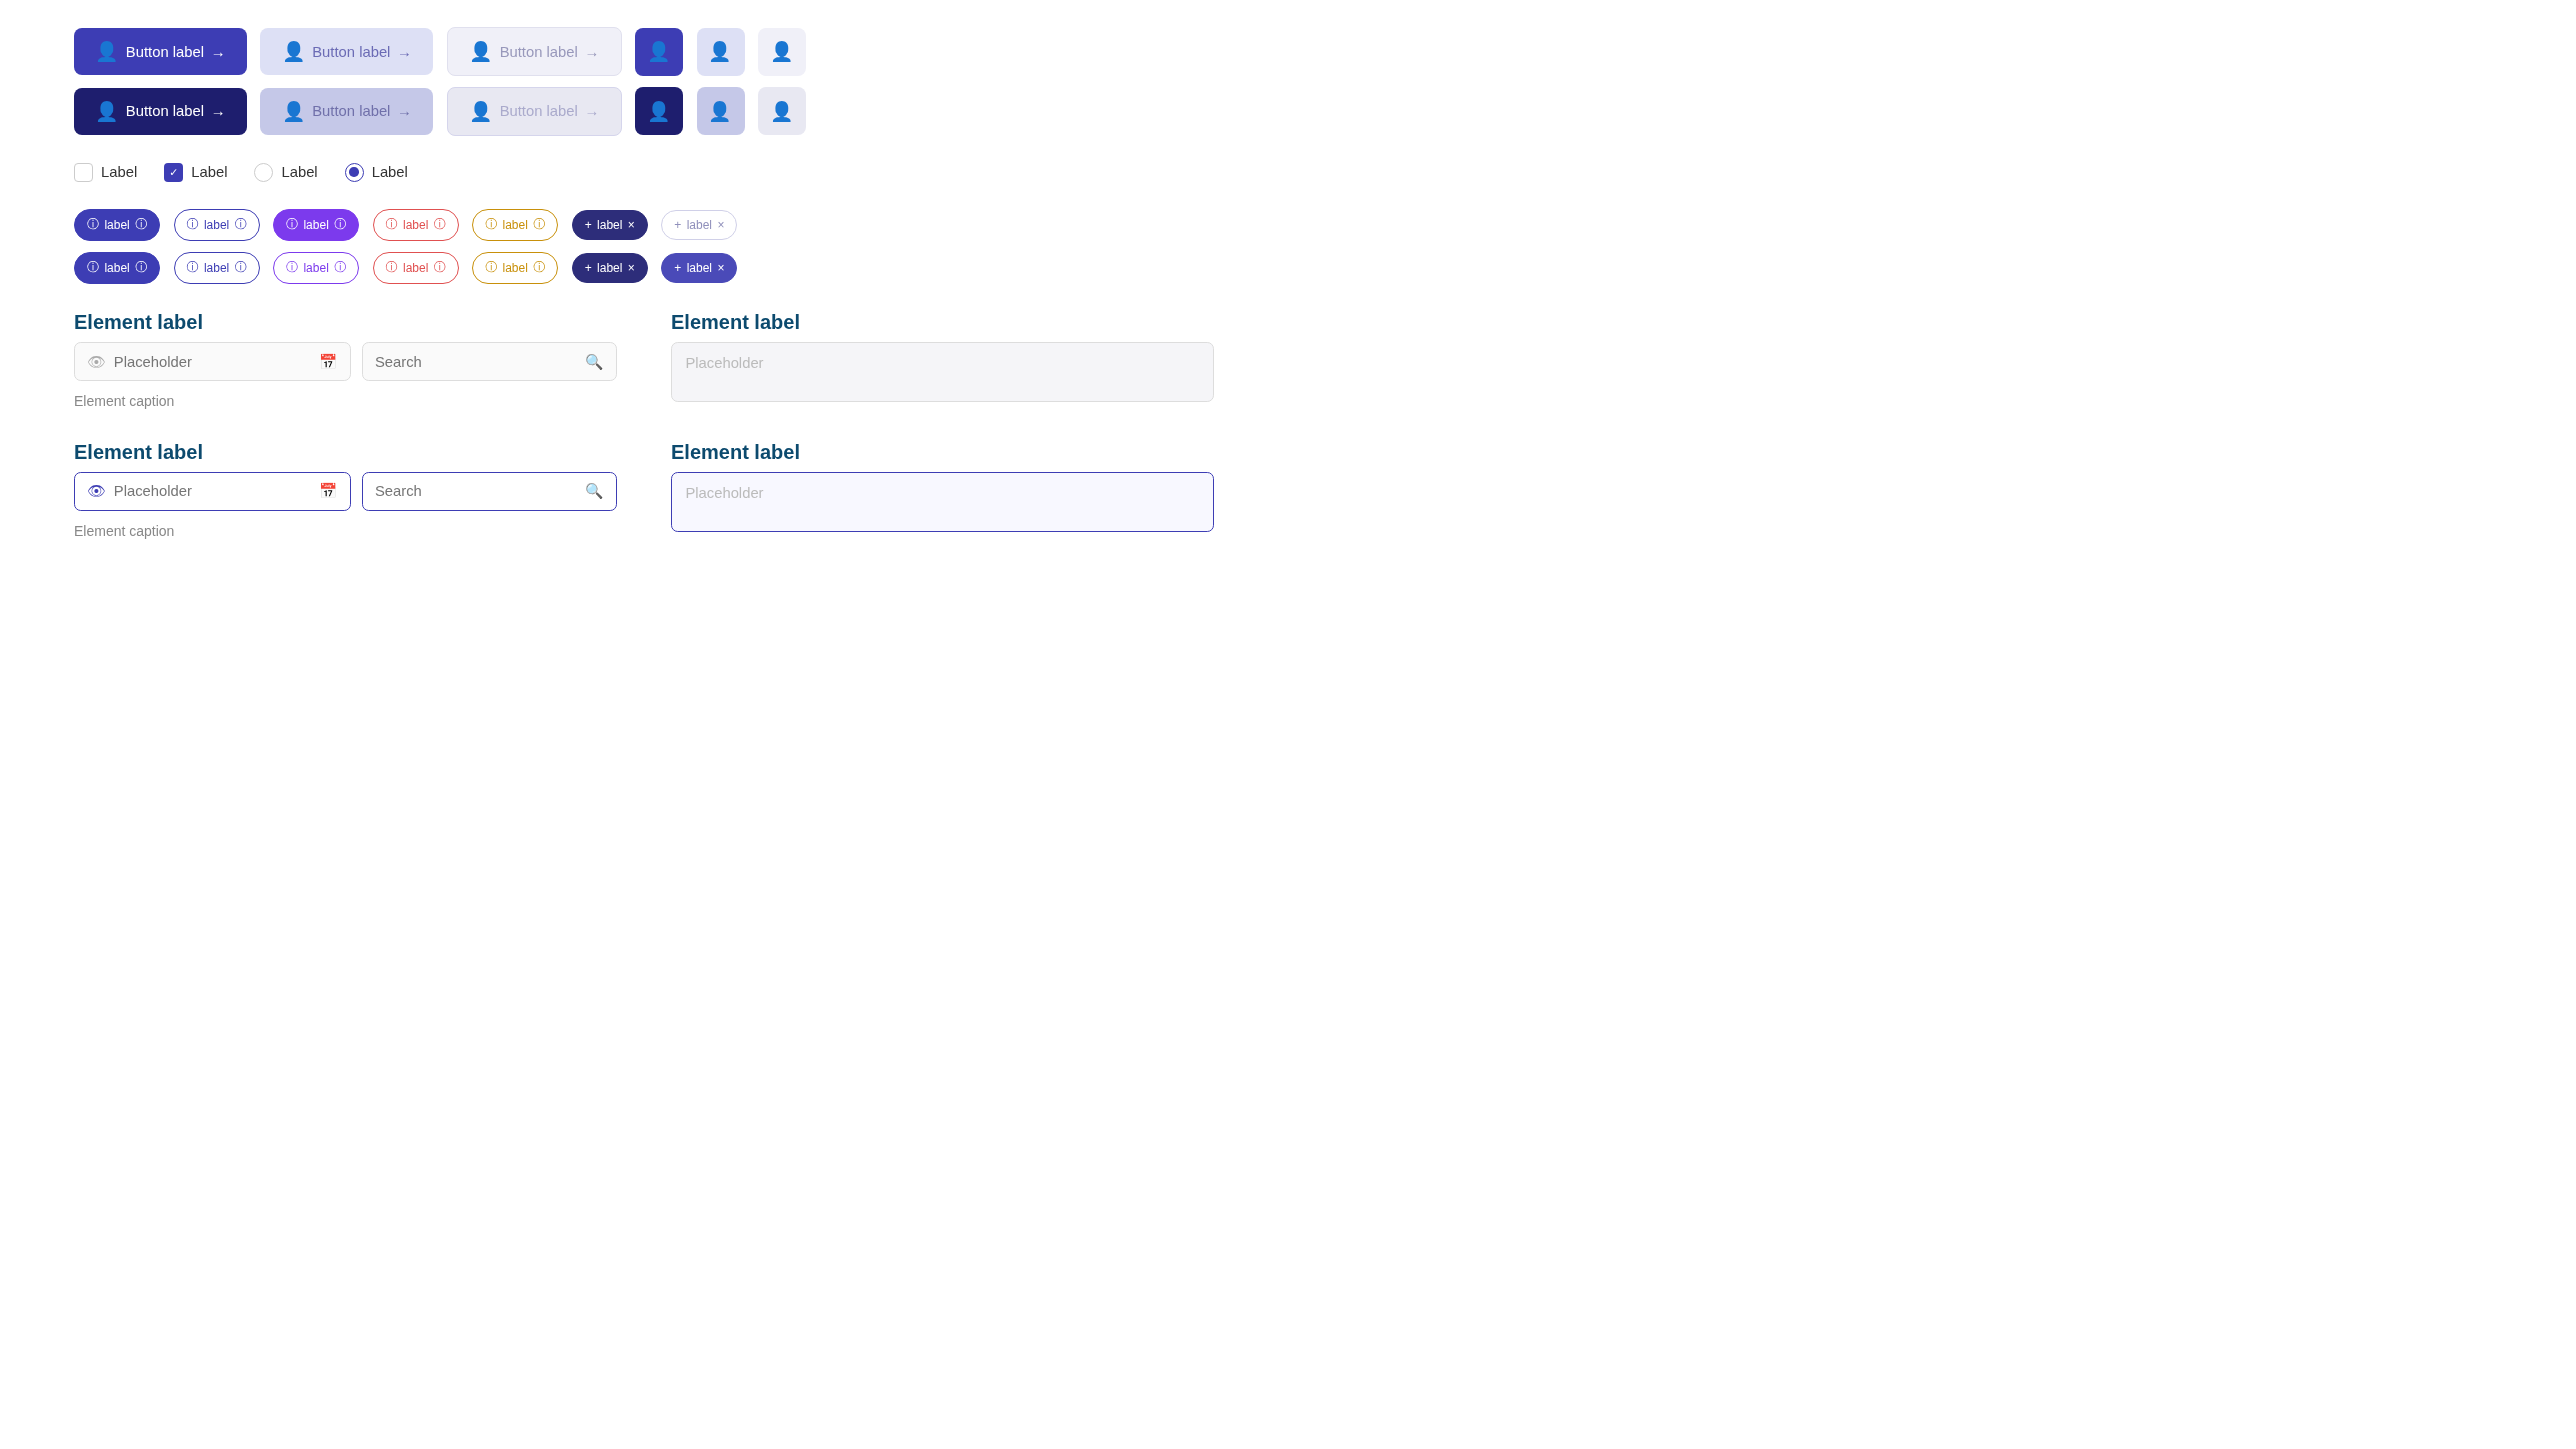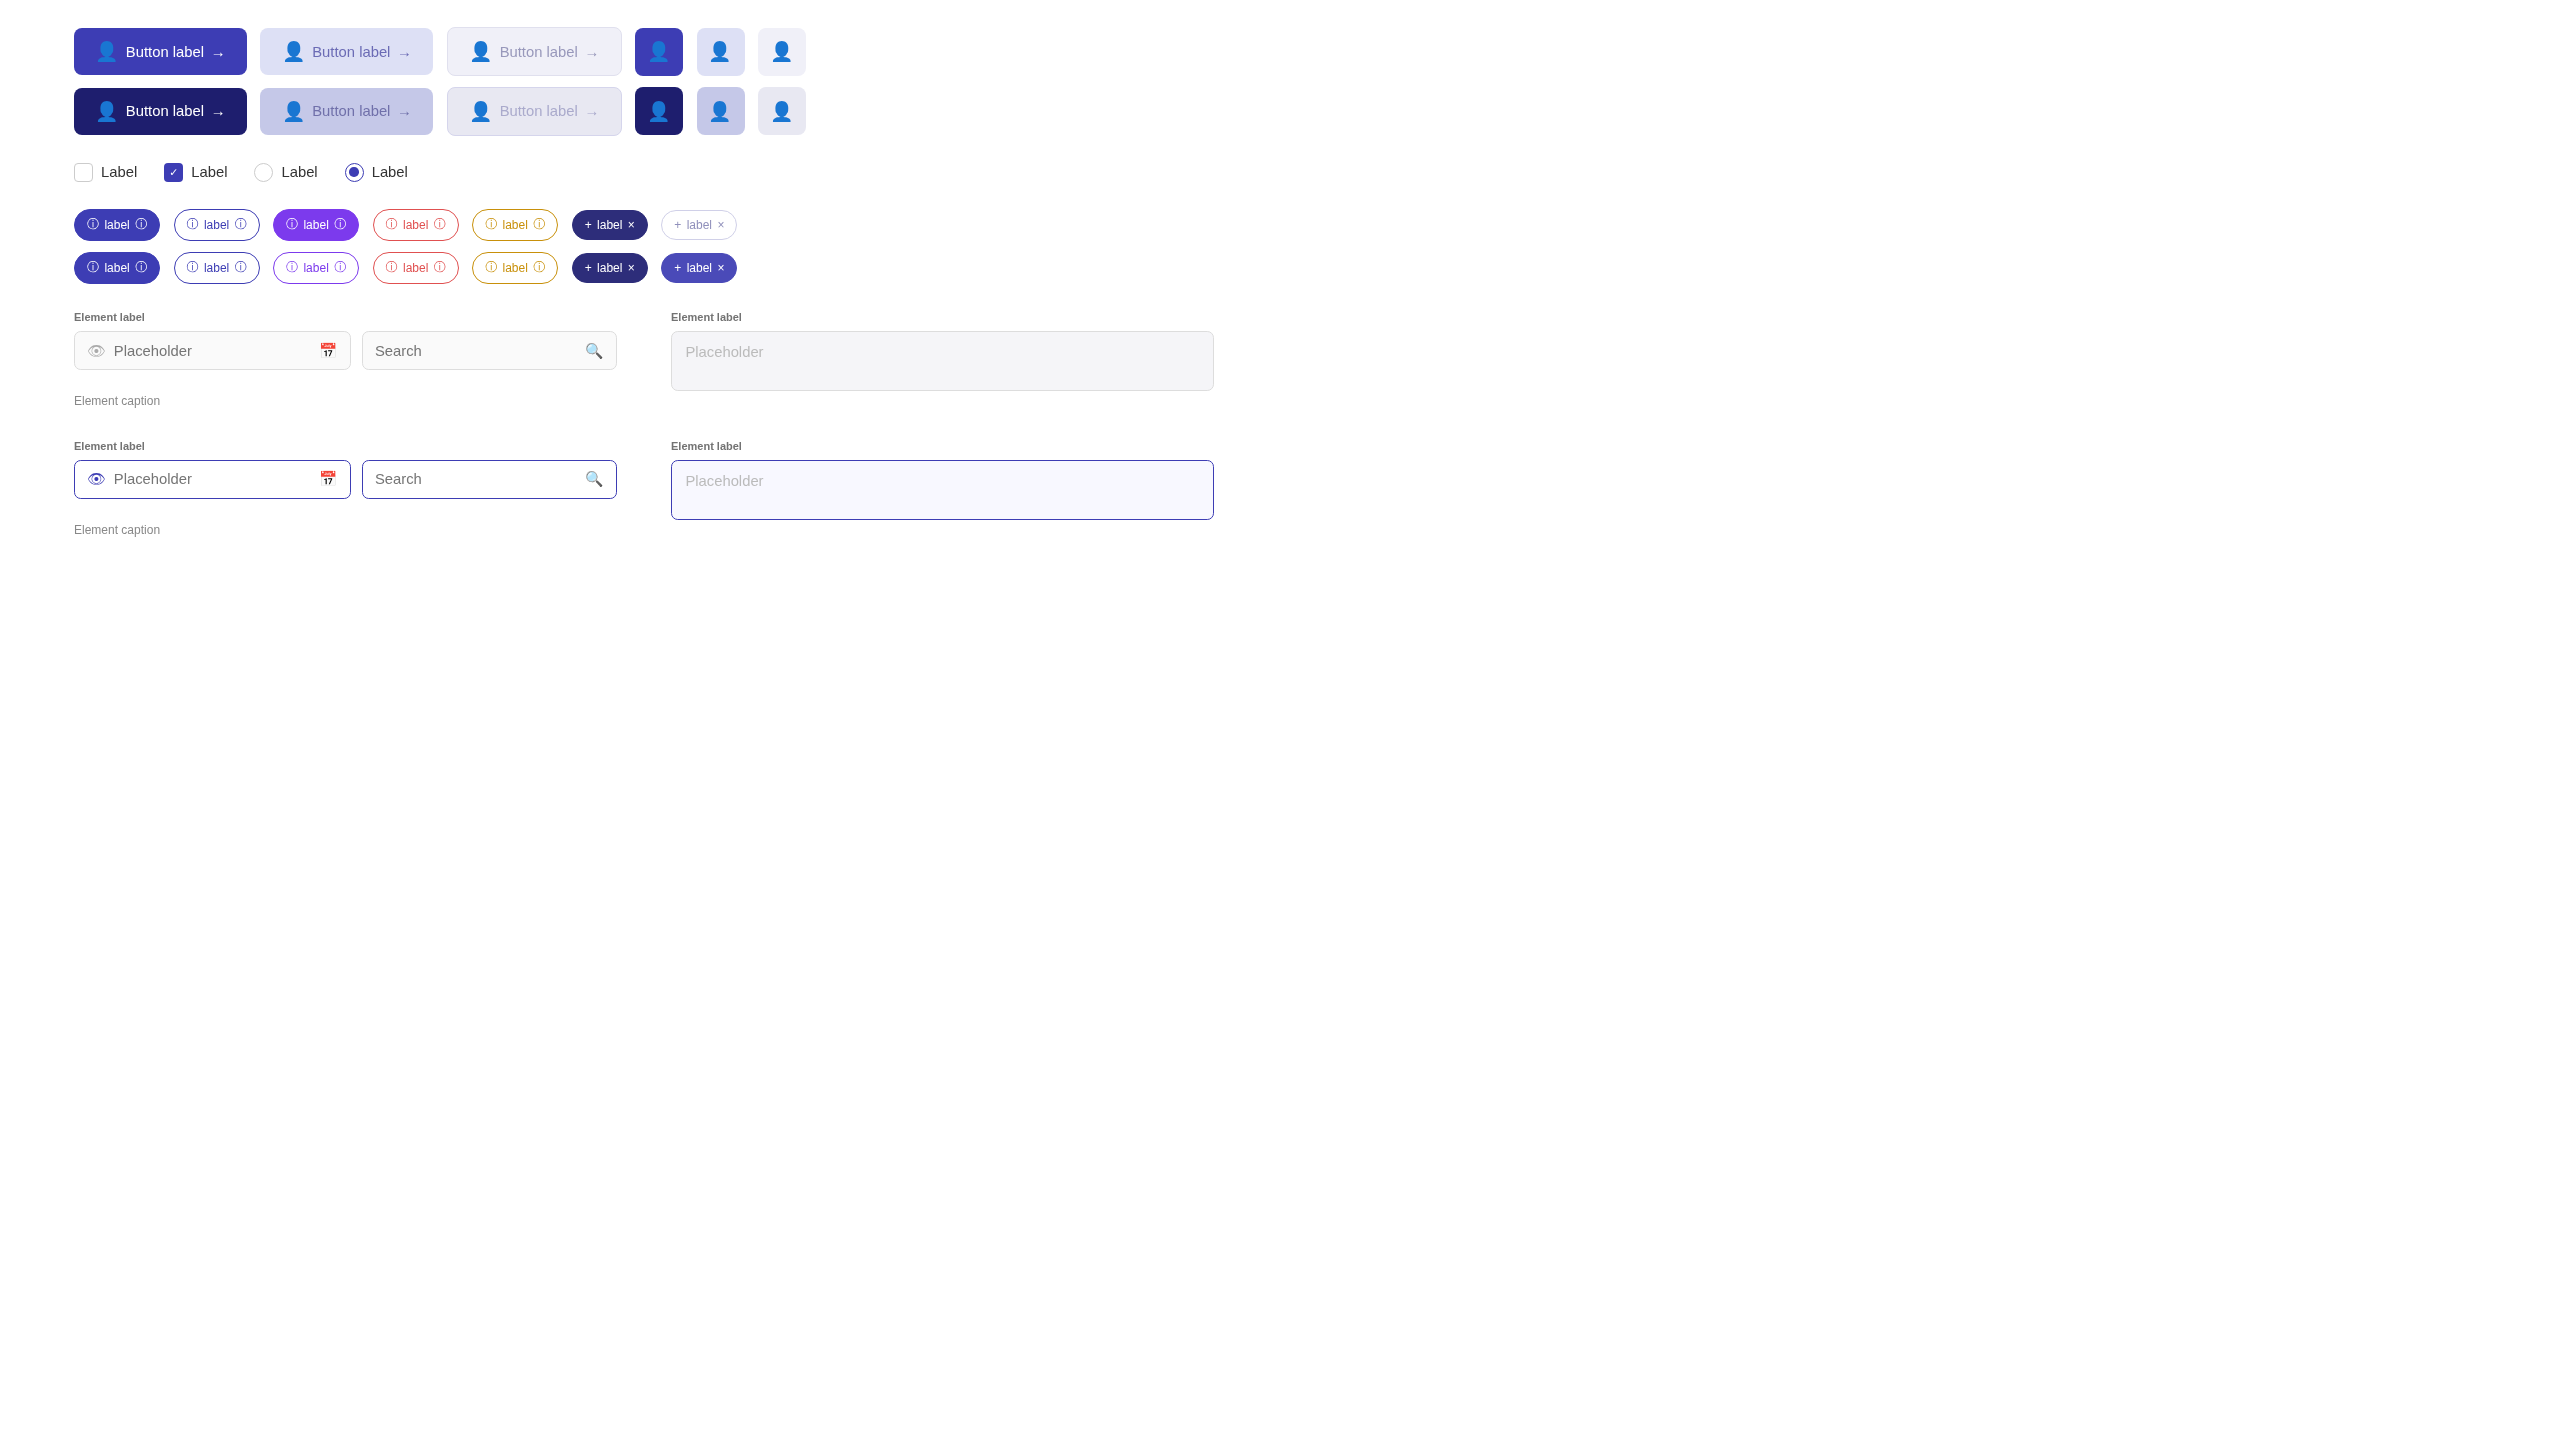--- a/index.html
+++ b/index.html
@@ -83,22 +83,22 @@
     .tag-yellow { background: #fff; color: #c8900a; border: 1.3px solid #c8900a; }
     .tag-yellow-outline { background: #fff; color: #c8900a; border: 1.3px solid #c8900a; }
     .tag-dark-blue { background: #2d2d7a; color: #fff; border: 1.3px solid #2d2d7a; }
     .tag-medium-blue { background: #4a4ab8; color: #fff; border: 1.3px solid #4a4ab8; }
     .tag-light-gray { background: #fff; color: #9090bb; border: 1.3px solid #d0d0e8; }
 
     
     .fields-section { margin-bottom: 27px; }
     .fields-grid { display: grid; grid-template-columns: 1fr 1fr; gap: 32px 54px; }
     .field-group { display: flex; flex-direction: column; gap: 8px; }
-    .field-label { font-size: 11px; font-weight: 600; color: #737373; }
-    .field-caption { font-size: 12px; color: #888; margin-top: 16px; }
+    .field-label { font-size: 20px; font-weight: 600; color: #0c4a6e; }
+    .field-caption { font-size: 14px; color: #888; margin-top: 4px; }
 
     .input-row { display: flex; gap: 10.7px; }
     .input-wrap {
       display: flex; align-items: center;
       border: 1.3px solid #ddd; border-radius: 6.7px;
       padding: 9.4px 12px; background: #fafafa; gap: 8px; flex: 1;
     }
     .input-wrap.focused { border-color: #3d3db4; background: #fff; }
     .input-wrap input {
       border: none; background: transparent; font-size: 14.8px;

